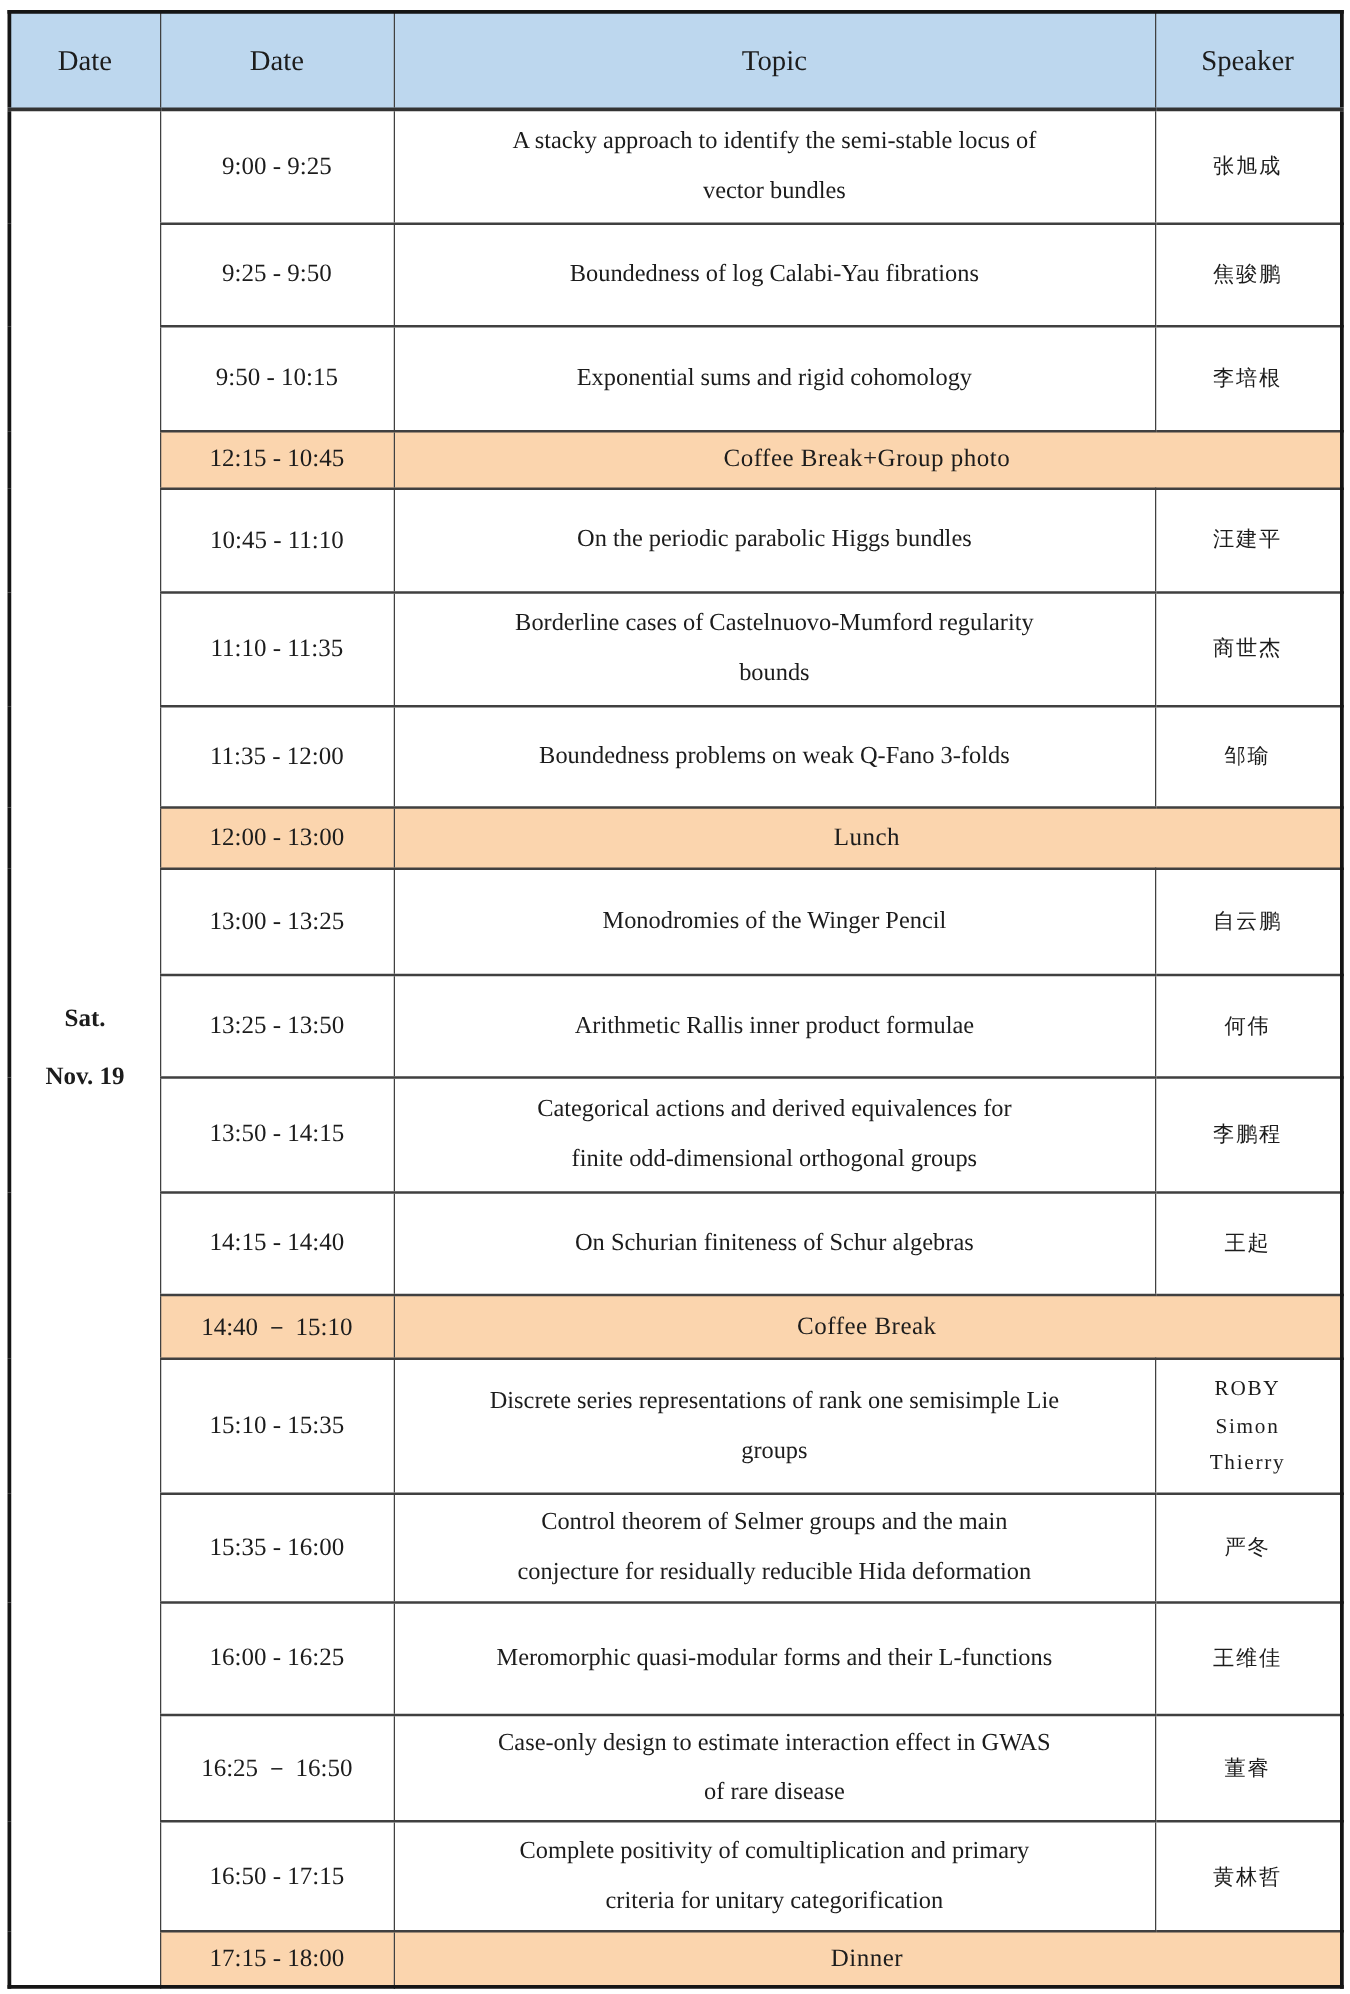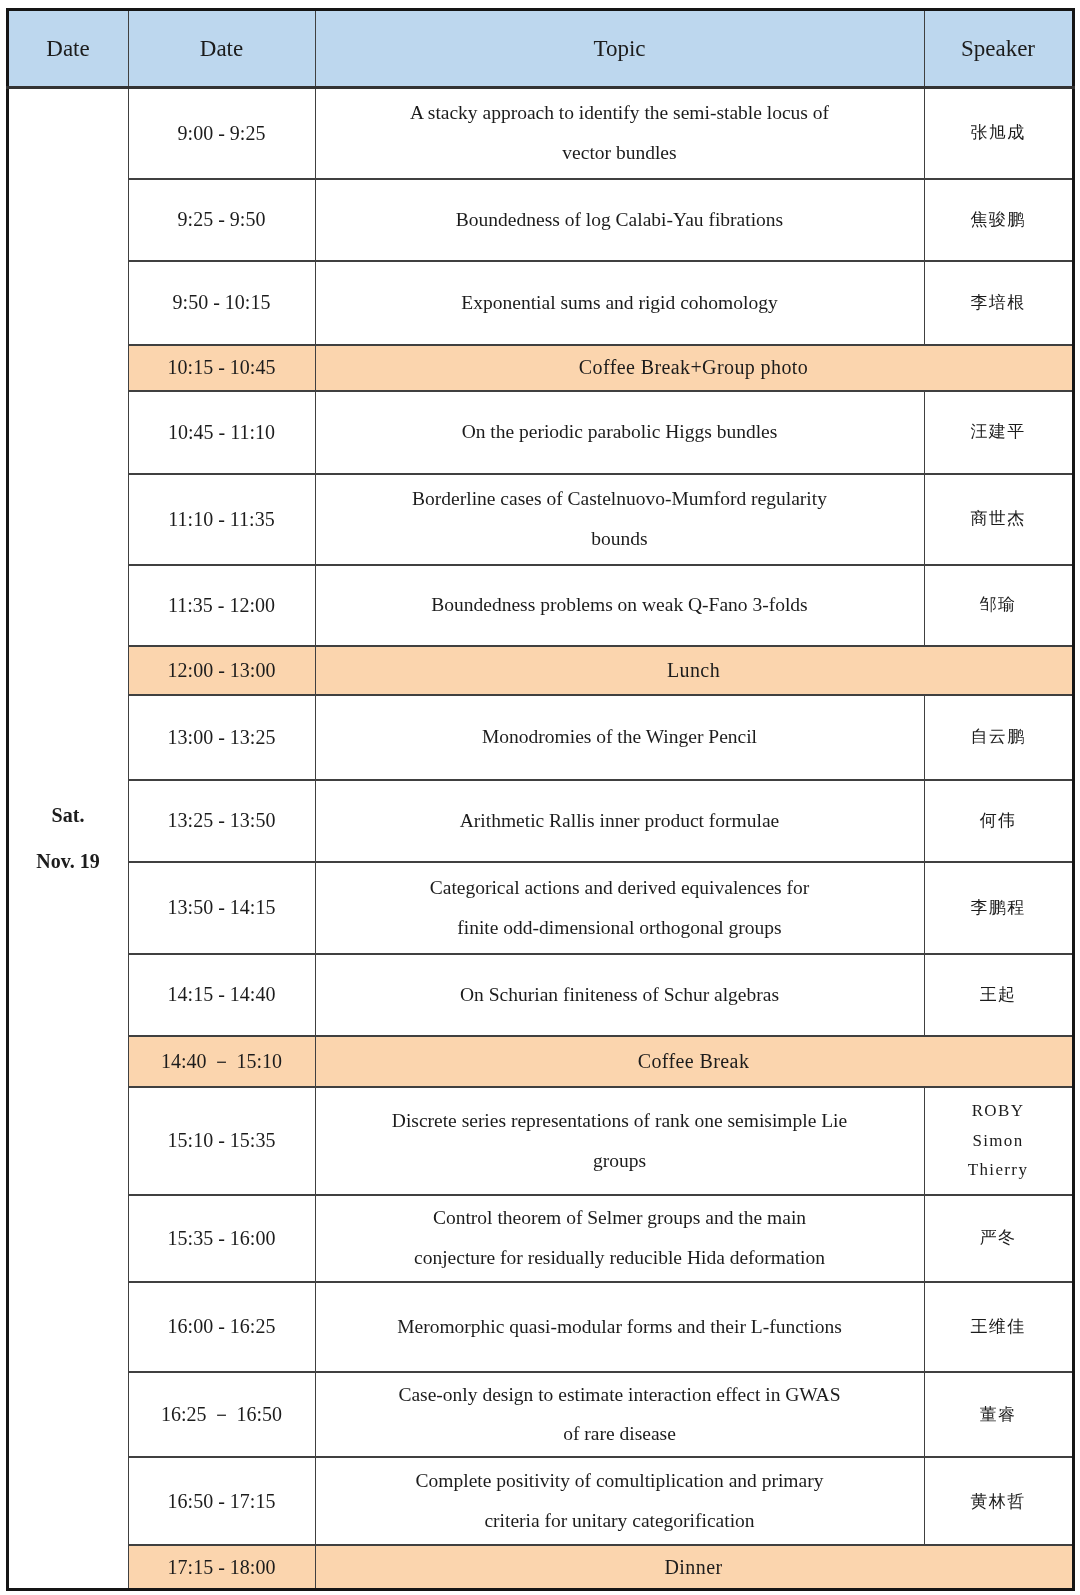--- a/index.html
+++ b/index.html
@@ -108,21 +108,21 @@
         <td class="time-cell">9:25 - 9:50</td>
         <td class="topic-cell">Boundedness of log Calabi-Yau fibrations</td>
         <td class="speaker-cell">焦骏鹏</td>
       </tr>
       <tr class="r2">
         <td class="time-cell">9:50 - 10:15</td>
         <td class="topic-cell">Exponential sums and rigid cohomology</td>
         <td class="speaker-cell">李培根</td>
       </tr>
       <tr class="r3 break">
-        <td class="time-cell">10:15 - 10:45</td>
+        <td class="time-cell">12:15 - 10:45</td>
         <td class="break-label" colspan="2">Coffee Break+Group photo</td>
       </tr>
       <tr class="r4">
         <td class="time-cell">10:45 - 11:10</td>
         <td class="topic-cell">On the periodic parabolic Higgs bundles</td>
         <td class="speaker-cell">汪建平</td>
       </tr>
       <tr class="r5">
         <td class="time-cell">11:10 - 11:35</td>
         <td class="topic-cell">Borderline cases of Castelnuovo-Mumford regularity

